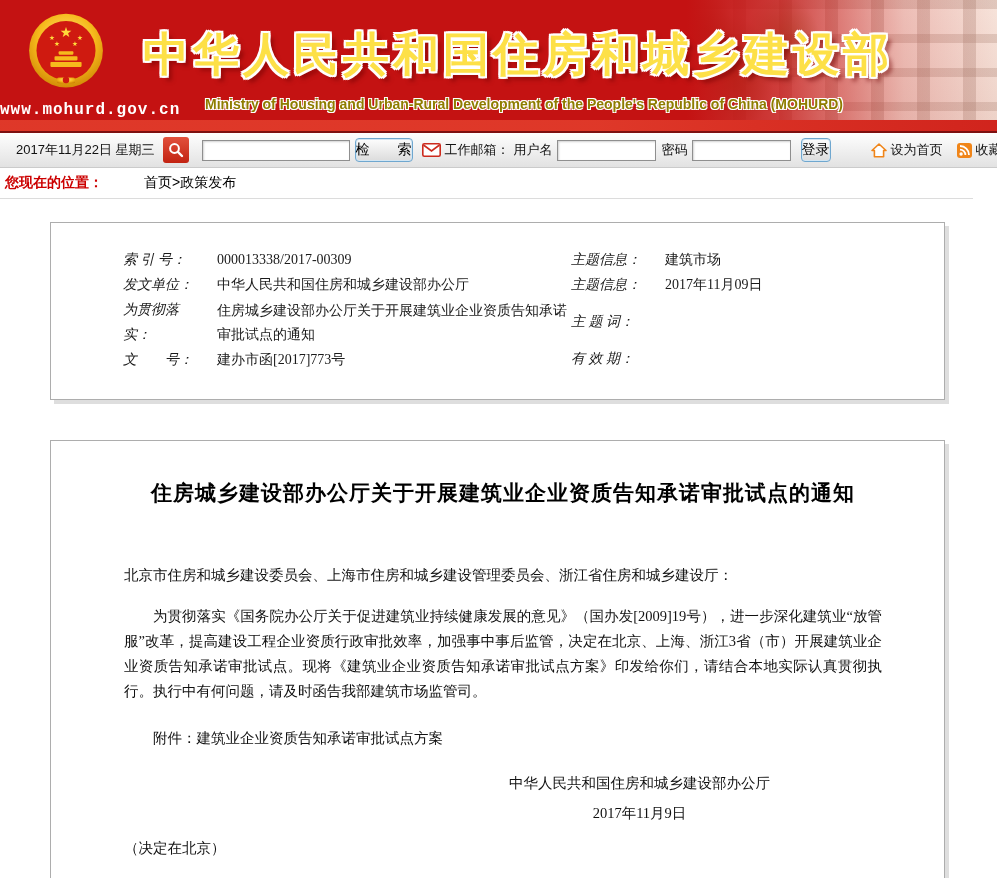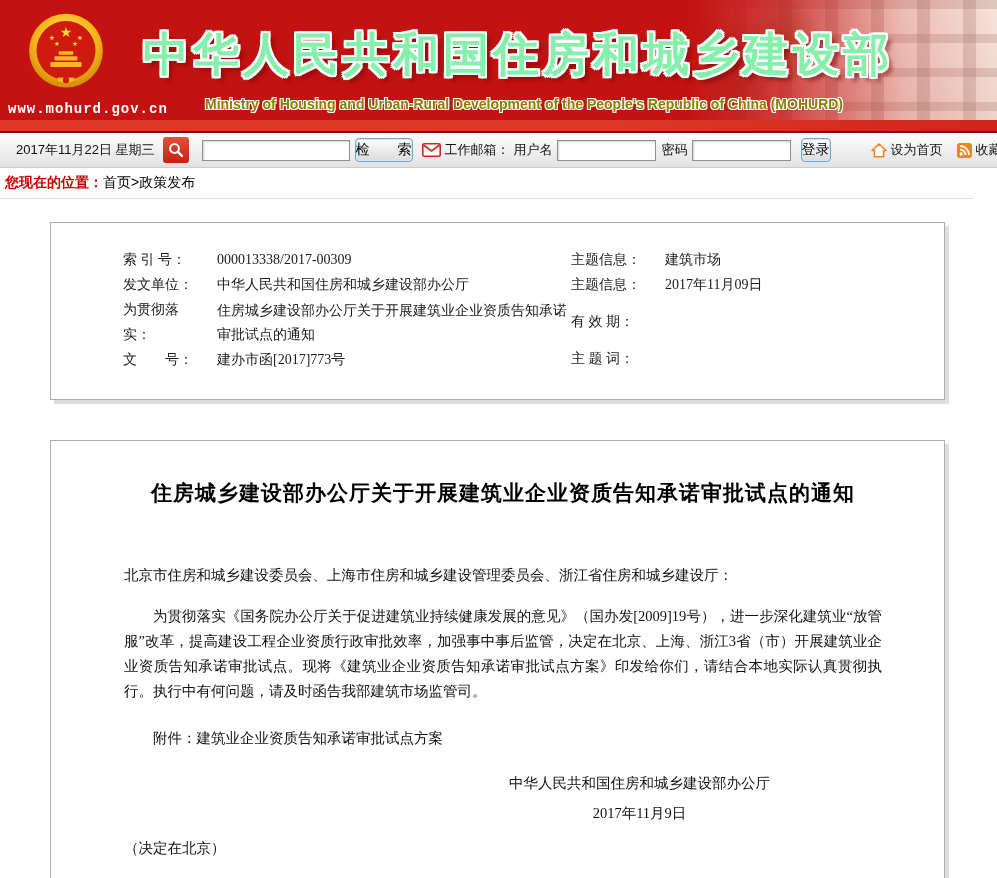--- a/index.html
+++ b/index.html
@@ -17,24 +17,24 @@
       repeating-linear-gradient(to bottom, rgba(165,125,110,.28) 0 9px, rgba(0,0,0,0) 9px 34px),
       linear-gradient(#f7e4db, #eed3c9);
   }
   .hdr-photo::after { content:""; position:absolute; inset:0;
     background:linear-gradient(to right, #c41212 0%, rgba(196,18,18,.78) 30%, rgba(196,18,18,.18) 70%, rgba(196,18,18,0) 100%); }
   .hdr-stripe { position:absolute; left:0; right:0; bottom:0; height:13px;
     background:linear-gradient(to right, rgba(224,58,42,.95) 60%, rgba(224,58,42,.45));
     border-bottom:2px solid #7d1010; }
   .emblem-box { position:absolute; left:0; top:0; width:132px; height:120px; text-align:center; }
   .emblem-box svg { display:block; margin:6px auto 0; }
-  .site-url { color:#fff; font-size:14px; font-weight:bold; letter-spacing:1px; margin-top:1px;
-    font-family:"Liberation Mono","DejaVu Sans Mono",monospace;margin-left:8px; }
+  .site-url { color:#fff; font-size:16px; font-weight:bold; letter-spacing:1px; margin-top:1px;
+    font-family:"Liberation Mono","DejaVu Sans Mono",monospace; }
   .hdr-title { position:absolute; left:143px; top:24px; width:760px;
-    font-size:46px; font-weight:bold; letter-spacing:4px; color:#86efac; white-space:nowrap;
+    font-size:46px; font-weight:bold; letter-spacing:4px; color:#fde047; white-space:nowrap;
     text-shadow:-2px -2px 0 #fff, 2px -2px 0 #fff, -2px 2px 0 #fff, 2px 2px 0 #fff,
                 0 -2px 0 #fff, 0 2px 0 #fff, -2px 0 0 #fff, 2px 0 0 #fff, 5px 5px 4px rgba(110,0,0,.55); }
   .hdr-subtitle { position:absolute; left:205px; top:96px; font-size:14px; font-weight:bold; color:#8f7c00;
     text-shadow:-1px -1px 0 #fff,1px -1px 0 #fff,-1px 1px 0 #fff,1px 1px 0 #fff; white-space:nowrap; }
 
   
   .toolbar { width:997px; height:35px; display:flex; align-items:center;
     background:linear-gradient(#fefefe,#e2e2e2); border-bottom:1px solid #cbcbcb;
     font-size:13px; color:#111; padding:0 16px; white-space:nowrap; }
   .tb-date { margin-right:8px; }
@@ -50,35 +50,35 @@
   .login-btn  { width:52px; margin-left:4px; }
   .tb-ico { margin:0 4px 0 9px; flex:0 0 auto; display:flex; }
   .tb-label { margin-right:4px; }
   .cred-input { width:99px; margin-right:6px; }
   .tb-links { display:flex; align-items:center; margin-left:26px; }
   .tb-link { display:flex; align-items:center; cursor:pointer; margin-left:14px; color:#111; }
   .tb-link svg { margin-right:4px; }
 
   
   .breadcrumb { width:973px; height:31px; display:flex; align-items:center; padding:0 5px;
-    font-size:14px; border-bottom:1px solid #dcdcdc; background:#fff; }
+    font-size:14px; border-bottom:1px solid #dcdcdc; background:#fff;gap:41px; }
   .bc-label { color:#cc0000; font-weight:bold; }
   .bc-path { color:#000; cursor:pointer; }
 
   
   .card { position:absolute; left:50px; width:895px; background:#fff;
     border:1px solid #adadad; box-shadow:4px 4px 0 #dedede; }
   .meta-card { top:222px; height:178px; padding:24px 20px 0 72px; display:flex; }
   .doc-card  { top:440px; height:470px; padding:38px 62px 0 73px; }
 
   .meta-col-left  { width:448px; flex:0 0 auto; }
   .meta-col-right { flex:1; }
   .meta-row { display:flex; font-size:14px; color:#1a1a1a; line-height:25px;
     font-family:"Liberation Serif","DejaVu Serif",serif; }
-  .meta-label { flex:0 0 82px; }
+  .meta-label { flex:0 0 82px;font-style:italic; }
   .meta-value { flex:1; padding-left:12px; }
   .meta-row.tall .meta-value { line-height:24px; padding-top:2px; }
   .mr-gap { margin-top:12px; }
 
   
   .doc-title { text-align:center; font-size:21px; font-weight:bold; color:#000;
     font-family:"Liberation Serif","DejaVu Serif",serif; letter-spacing:1px; }
   .doc-body { margin-top:56px; font-size:14.5px; color:#111; line-height:25px;
     font-family:"Liberation Serif","DejaVu Serif",serif; }
   .doc-greeting { }
@@ -198,25 +198,25 @@
   <div class="meta-col-right">
     <div class="meta-row">
       <span class="meta-label">主题信息：</span>
       <span class="meta-value">建筑市场</span>
     </div>
     <div class="meta-row">
       <span class="meta-label">主题信息：</span>
       <span class="meta-value">2017年11月09日</span>
     </div>
     <div class="meta-row mr-gap">
+      <span class="meta-label">主 题 词：</span>
+      <span class="meta-value"></span>
+    </div>
+    <div class="meta-row mr-gap">
       <span class="meta-label">有 效 期：</span>
-      <span class="meta-value"></span>
-    </div>
-    <div class="meta-row mr-gap">
-      <span class="meta-label">主 题 词：</span>
       <span class="meta-value"></span>
     </div>
   </div>
 </div>
 
 <div class="card doc-card">
   <div class="doc-title">住房城乡建设部办公厅关于开展建筑业企业资质告知承诺审批试点的通知</div>
   <div class="doc-body">
     <div class="doc-greeting">北京市住房和城乡建设委员会、上海市住房和城乡建设管理委员会、浙江省住房和城乡建设厅：</div>
     <div class="doc-paragraph">为贯彻落实《国务院办公厅关于促进建筑业持续健康发展的意见》（国办发[2009]19号），进一步深化建筑业“放管服”改革，提高建设工程企业资质行政审批效率，加强事中事后监管，决定在北京、上海、浙江3省（市）开展建筑业企业资质告知承诺审批试点。现将《建筑业企业资质告知承诺审批试点方案》印发给你们，请结合本地实际认真贯彻执行。执行中有何问题，请及时函告我部建筑市场监管司。</div>

